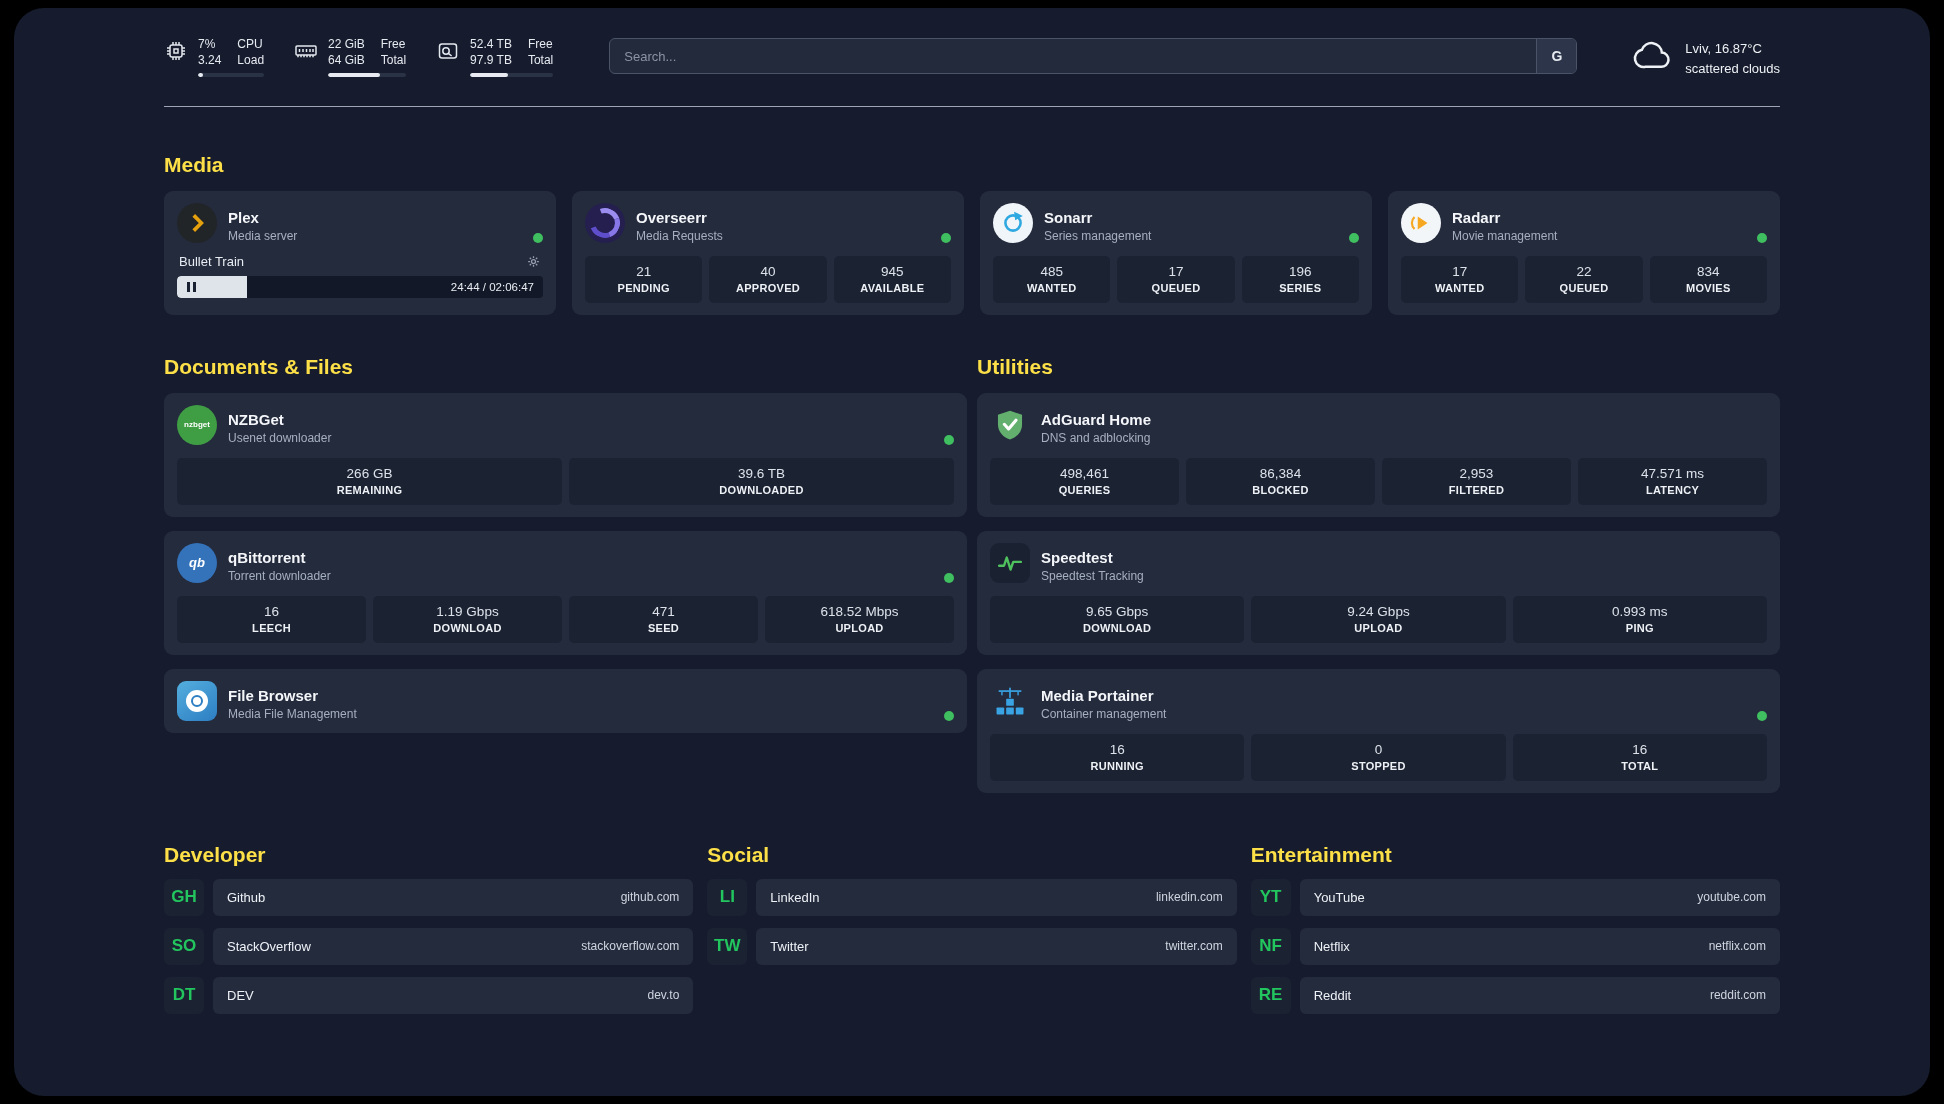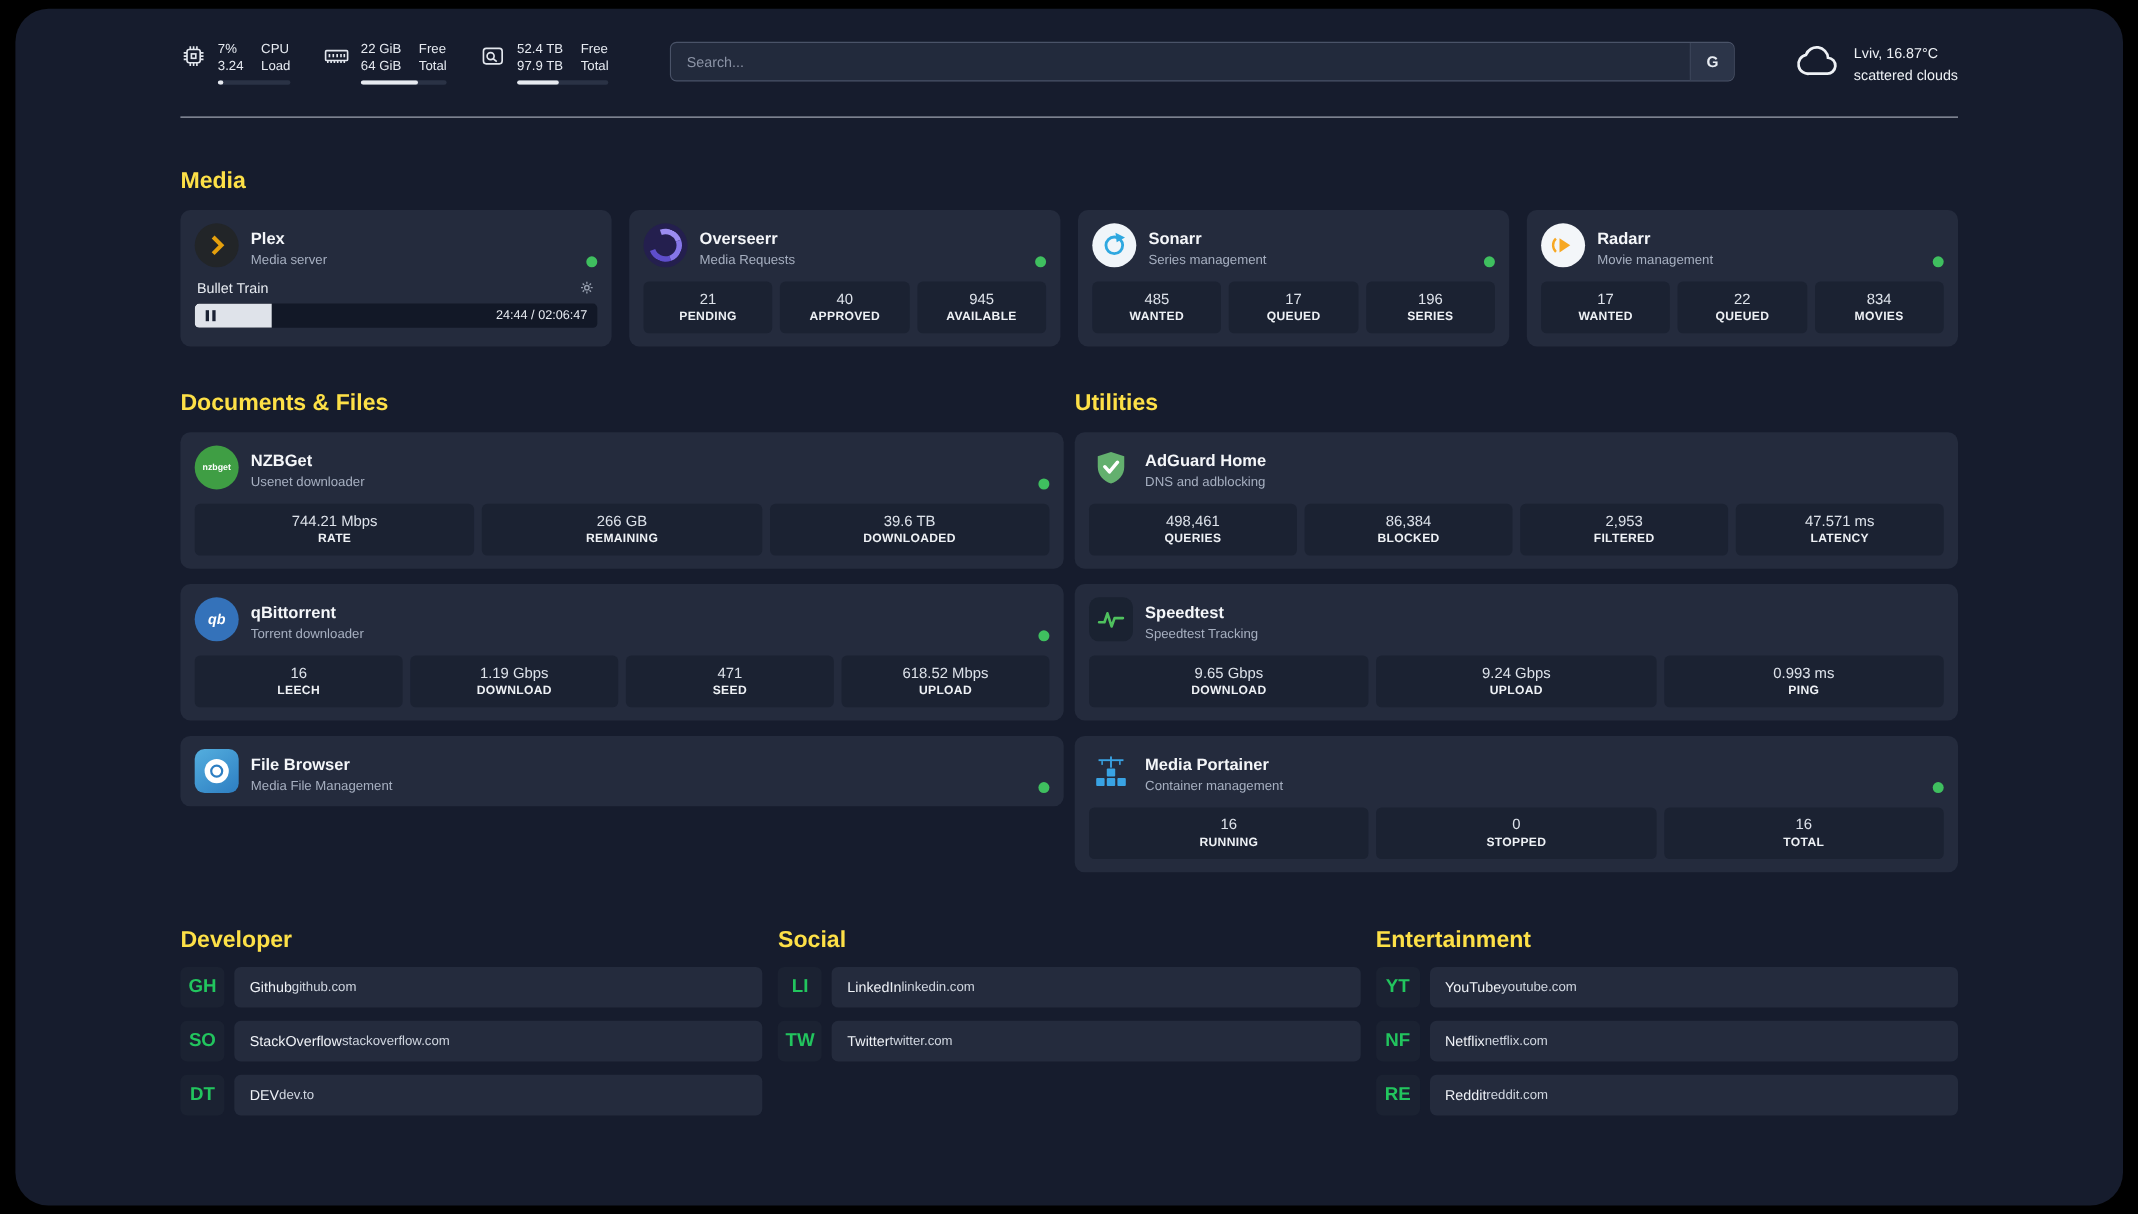--- a/index.html
+++ b/index.html
@@ -70,21 +70,21 @@
   .columns { margin-top:40px; display:grid; grid-template-columns:1fr 1fr; gap:10px; align-items:start; }
   .column .card { margin-top:14px; }
 
   
   .links-grid { margin-top:50px; display:grid; grid-template-columns:repeat(3,1fr); gap:14px; align-items:start; padding-bottom:40px; }
   .link-row { display:flex; gap:9px; margin-top:12px; height:37px; cursor:pointer; }
   .link-abbr { width:40px; flex:none; background:var(--tile,#1b2232); border-radius:6px;
                display:flex; align-items:center; justify-content:center;
                color:#22c55e; font-weight:700; font-size:17px; }
   .link-pill { flex:1; background:var(--card,#242b3d); border-radius:6px; display:flex;
-               align-items:center; justify-content:flex-start; padding:0 14px; }
+               align-items:center; justify-content:space-between; padding:0 14px; }
   .link-name { font-size:13px; color:#eef1f6; }
   .link-url  { font-size:12px; color:#cfd5df; }
 
   
   .app-icon { position:relative; width:40px; height:40px; flex:none; border-radius:50%;
               display:flex; align-items:center; justify-content:center; }
   .app-icon svg { width:26px; height:26px; display:block; }
 
   .icon-plex { background:#222528; }
   .icon-overseerr { background:#241f4e; overflow:hidden; }
@@ -340,24 +340,20 @@
             <span>nzbget</span>
           </span>
           <div class="app-titles">
             <div class="app-name">NZBGet</div>
             <div class="app-sub">Usenet downloader</div>
           </div>
           <span class="status-dot"></span>
         </div>
         <div class="card-stats">
           <div class="stat">
-            <div class="stat-value">744.21 Mbps</div>
-            <div class="stat-label">RATE</div>
-          </div>
-          <div class="stat">
             <div class="stat-value">266 GB</div>
             <div class="stat-label">REMAINING</div>
           </div>
           <div class="stat">
             <div class="stat-value">39.6 TB</div>
             <div class="stat-label">DOWNLOADED</div>
           </div>
         </div>
       </div>
 

